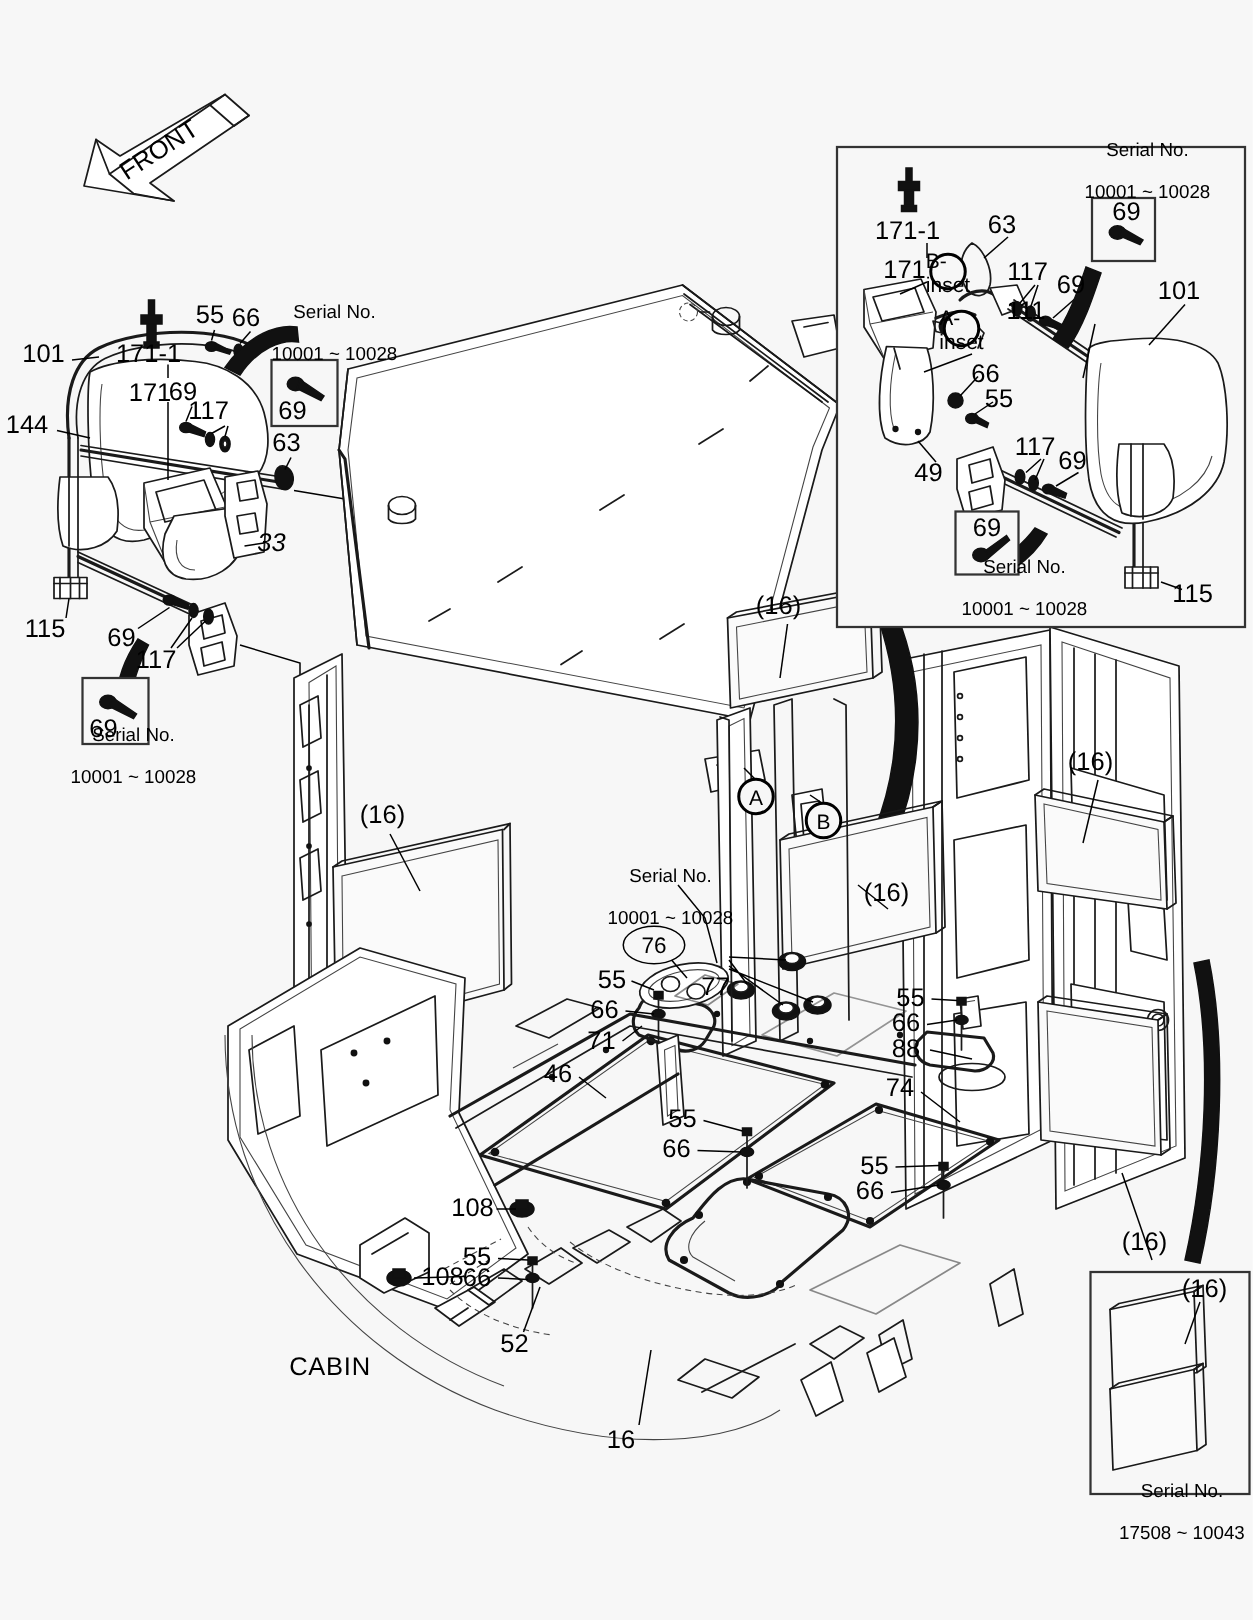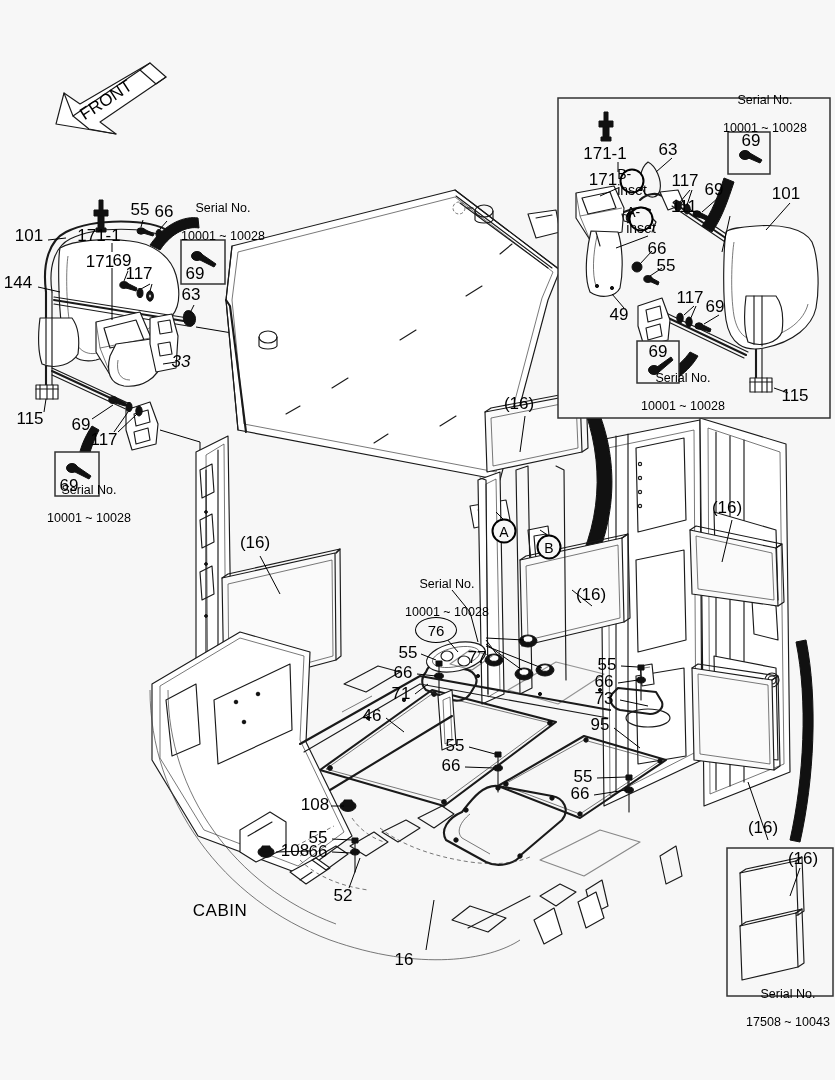--- a/index.html
+++ b/index.html
@@ -632,30 +632,30 @@
   <div class="lbl n ctr" style="left:763px;top:828px;">(16)</div>
   <div class="lbl n ctr" style="left:477px;top:631px;margin-top:27px;">77</div>
   <div class="lbl n ctr" style="left:408px;top:653px;">55</div>
   <div class="lbl n ctr" style="left:403px;top:673px;">66</div>
   <div class="lbl n ctr" style="left:401px;top:694px;">71</div>
   <div class="lbl n ctr" style="left:372px;top:716px;">46</div>
   <div class="lbl n ctr" style="left:455px;top:746px;">55</div>
   <div class="lbl n ctr" style="left:451px;top:766px;">66</div>
   <div class="lbl n ctr" style="left:607px;top:665px;">55</div>
   <div class="lbl n ctr" style="left:604px;top:682px;">66</div>
-  <div class="lbl n ctr" style="left:604px;top:699px;">73</div>
-  <div class="lbl n ctr" style="left:600px;top:725px;">95</div>
+  <div class="lbl n ctr" style="left:604px;top:699px;">88</div>
+  <div class="lbl n ctr" style="left:600px;top:725px;">74</div>
   <div class="lbl n ctr" style="left:583px;top:777px;">55</div>
   <div class="lbl n ctr" style="left:580px;top:794px;">66</div>
   <div class="lbl n ctr" style="left:315px;top:805px;">108</div>
   <div class="lbl n ctr" style="left:295px;top:851px;">108</div>
   <div class="lbl n ctr" style="left:318px;top:838px;">55</div>
   <div class="lbl n ctr" style="left:318px;top:852px;">66</div>
   <div class="lbl n ctr" style="left:343px;top:896px;">52</div>
-  <div class="lbl n ctr" style="left:404px;top:960px;">16</div>
+  <div class="lbl n ctr" style="left:414px;top:960px;">16</div>
 
   <div class="lbl ser ctr" style="left:440px;top:598px;">
     <span>Serial No.</span><br>
     <span>10001 ~ 10028</span>
   </div>
 
   <div class="oval" style="left:436px;top:630px;">
     <span>76</span>
   </div>
 

